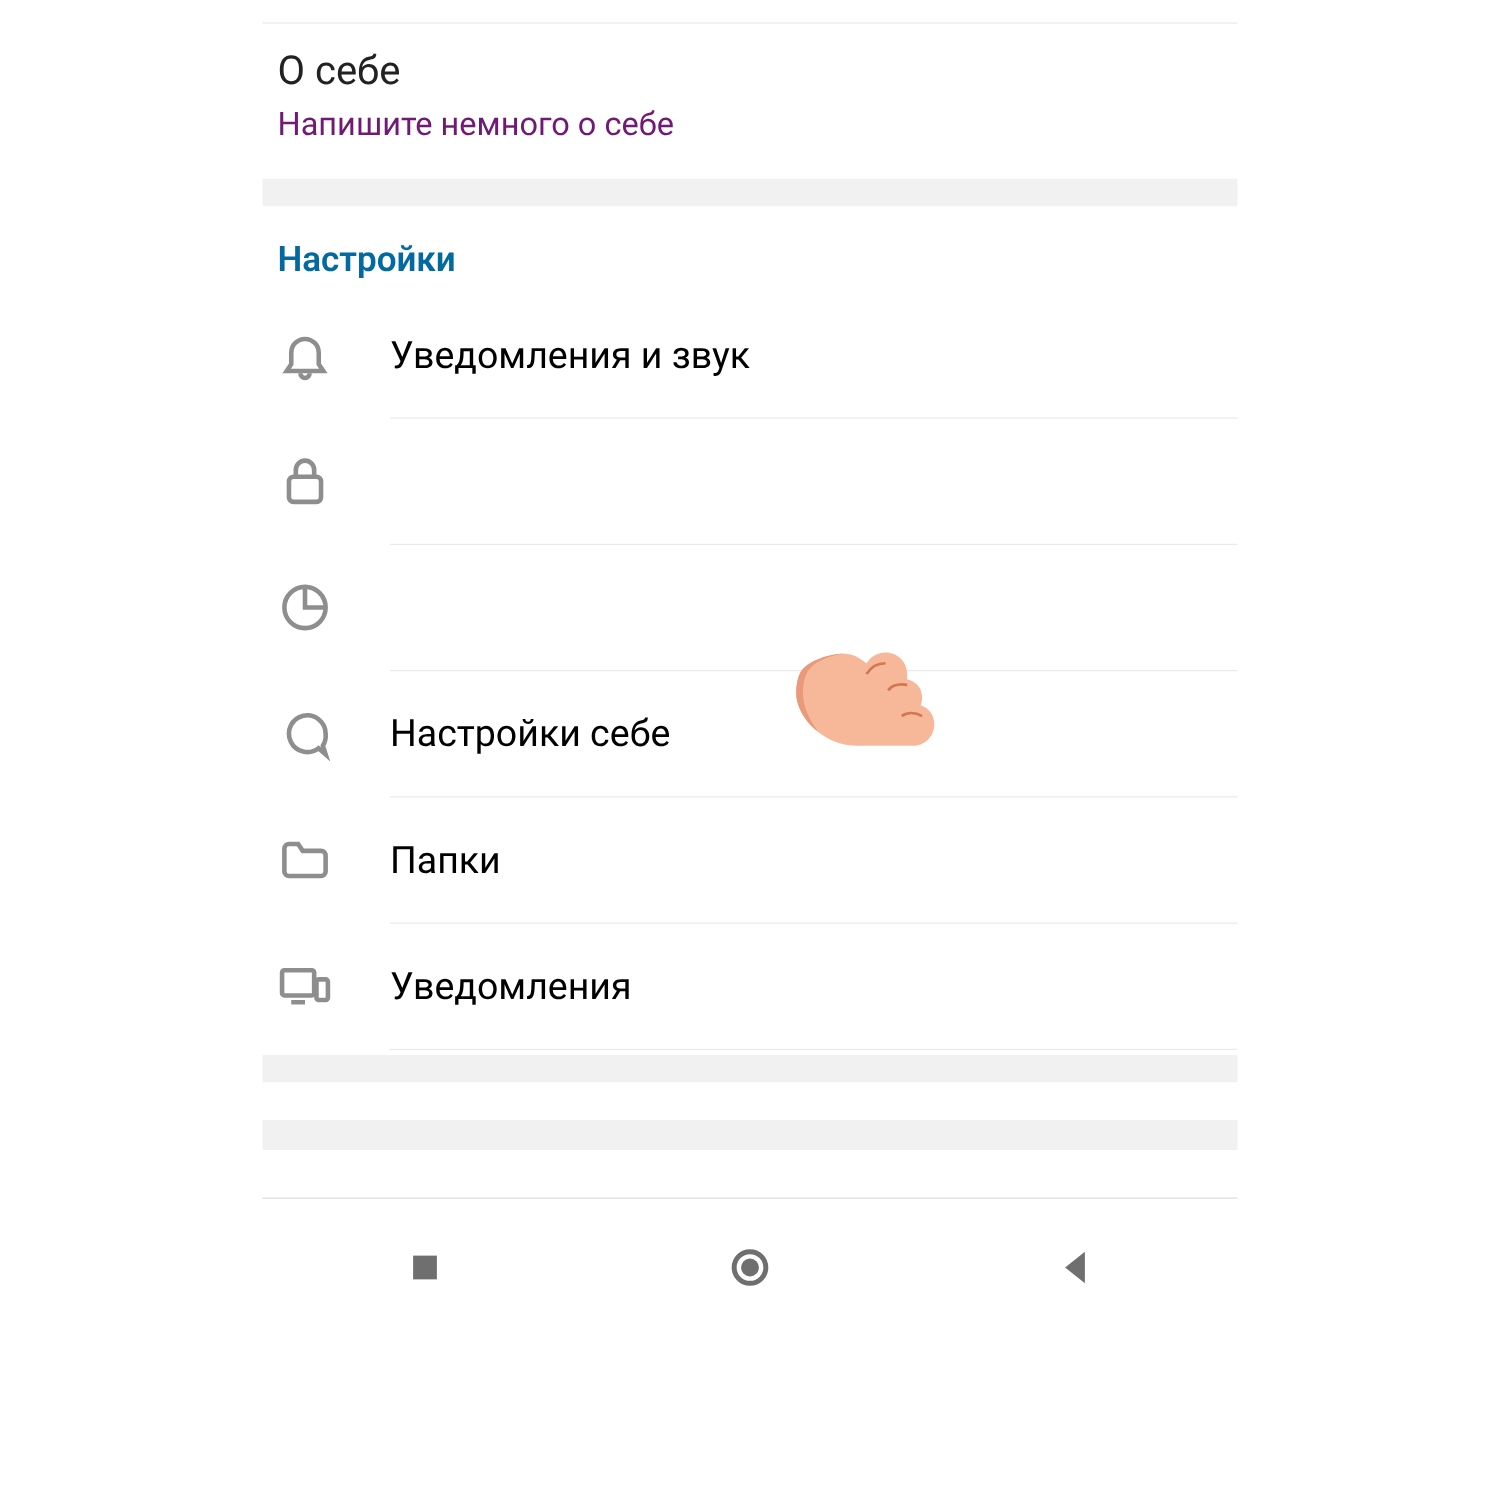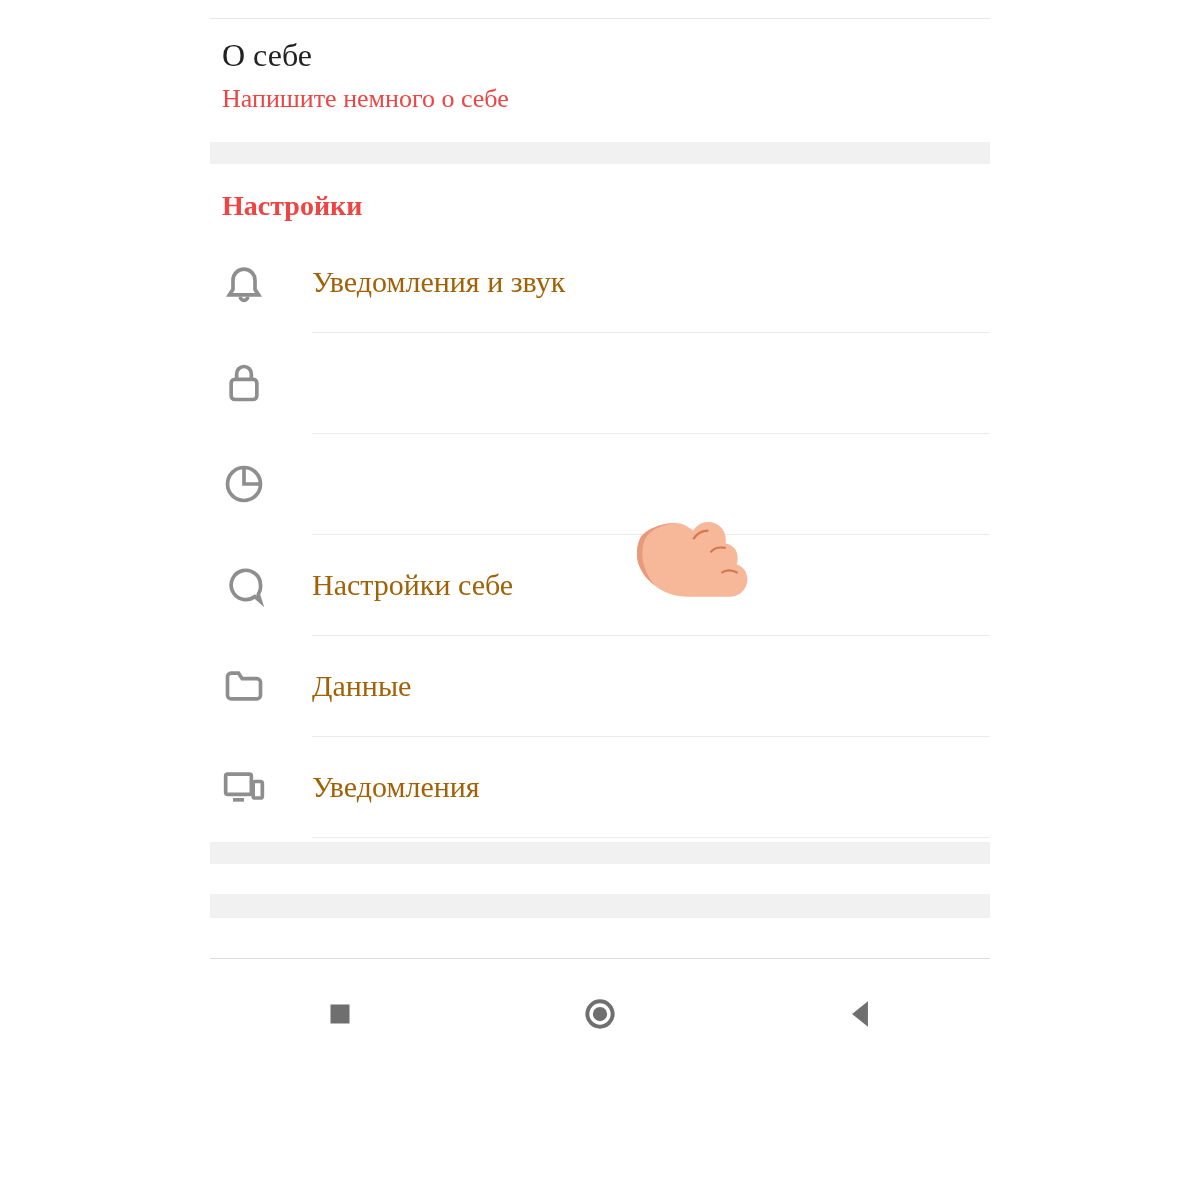--- a/index.html
+++ b/index.html
@@ -1,32 +1,32 @@
 <!DOCTYPE html>
 <html><head>
 <meta charset="utf-8">
 <style>
   * { box-sizing: border-box; margin: 0; padding: 0; }
   html, body { width: 1200px; height: 1200px; background: #fff; font-family: -apple-system, Roboto, "Helvetica Neue", Arial, sans-serif; }
-  .screen { width: 1200px; height: 1068px; position: relative; overflow: hidden; background: #fff; font-family: Liberation Serif, serif; }
+  .screen { width: 1200px; height: 1068px; position: relative; overflow: hidden; background: #fff; }
   .content { position: absolute; left: 210px; right: 210px; top: 0; bottom: 0; background: #fff; }
   .thin-divider { height: 1px; background: #e6e6e6; }
   .thick-divider { height: 22px; background: #f1f1f1; }
 
   .bio-section { background: #fff; padding: 18px 12px 28px 12px; }
   .bio-title { font-size: 32px; color: #222; margin-bottom: 10px; }
-  .bio-sub   { font-size: 26px; color: #ef4444; }
+  .bio-sub   { font-size: 26px; color: #701a75; }
 
   .section-header { padding: 26px 12px 10px 12px; }
-  .section-header-text { font-size: 28px; font-weight: 600; color: #ef4444; }
+  .section-header-text { font-size: 28px; font-weight: 600; color: #0369a1; }
 
   .list-item { display: flex; align-items: center; height: 100px; padding-left: 12px; cursor: pointer; }
   .icon-slot { width: 90px; display: flex; justify-content: flex-start; align-items: center; }
   .icon-slot svg { width: 44px; height: 44px; stroke: #8e8e8e; fill: none; stroke-width: 2; }
-  .item-label { font-size: 30px; color: #a16207; flex: 1; }
+  .item-label { font-size: 30px; color: #000000; flex: 1; }
   .item-sep { margin-left: 102px; height: 1px; background: #eaeaea; }
 
   .bottom-gap { height: 24px; background: #f1f1f1; }
 
   .navbar { position: absolute; left: 210px; right: 210px; bottom: 0; height: 110px; background: #fff; display: flex; align-items: center; justify-content: space-around; border-top: 1px solid #ddd; }
   .nav-btn { width: 60px; height: 60px; display: flex; align-items: center; justify-content: center; }
   .nav-btn svg { width: 38px; height: 38px; }
 
   .pointer-hand { position: absolute; left: 625px; top: 484px; width: 130px; height: 130px; pointer-events: none; }
 </style>
@@ -89,21 +89,21 @@
       <span class="item-label">Настройки себе</span>
     </div>
     <div class="item-sep"></div>
 
     <div class="list-item">
       <span class="icon-slot">
         <svg viewBox="0 0 24 24">
             <path d="M3 7a2 2 0 0 1 2-2h4l2 3h8a2 2 0 0 1 2 2v7a2 2 0 0 1-2 2H5a2 2 0 0 1-2-2V7Z"></path>
           </svg>
       </span>
-      <span class="item-label">Данные</span>
+      <span class="item-label">Папки</span>
     </div>
     <div class="item-sep"></div>
 
     <div class="list-item">
       <span class="icon-slot">
         <svg viewBox="0 0 24 24">
             <rect x="2" y="5" width="14" height="11" rx="1"></rect>
             <path d="M6 19h6"></path>
             <rect x="17" y="9" width="5" height="9" rx="1"></rect>
           </svg>

